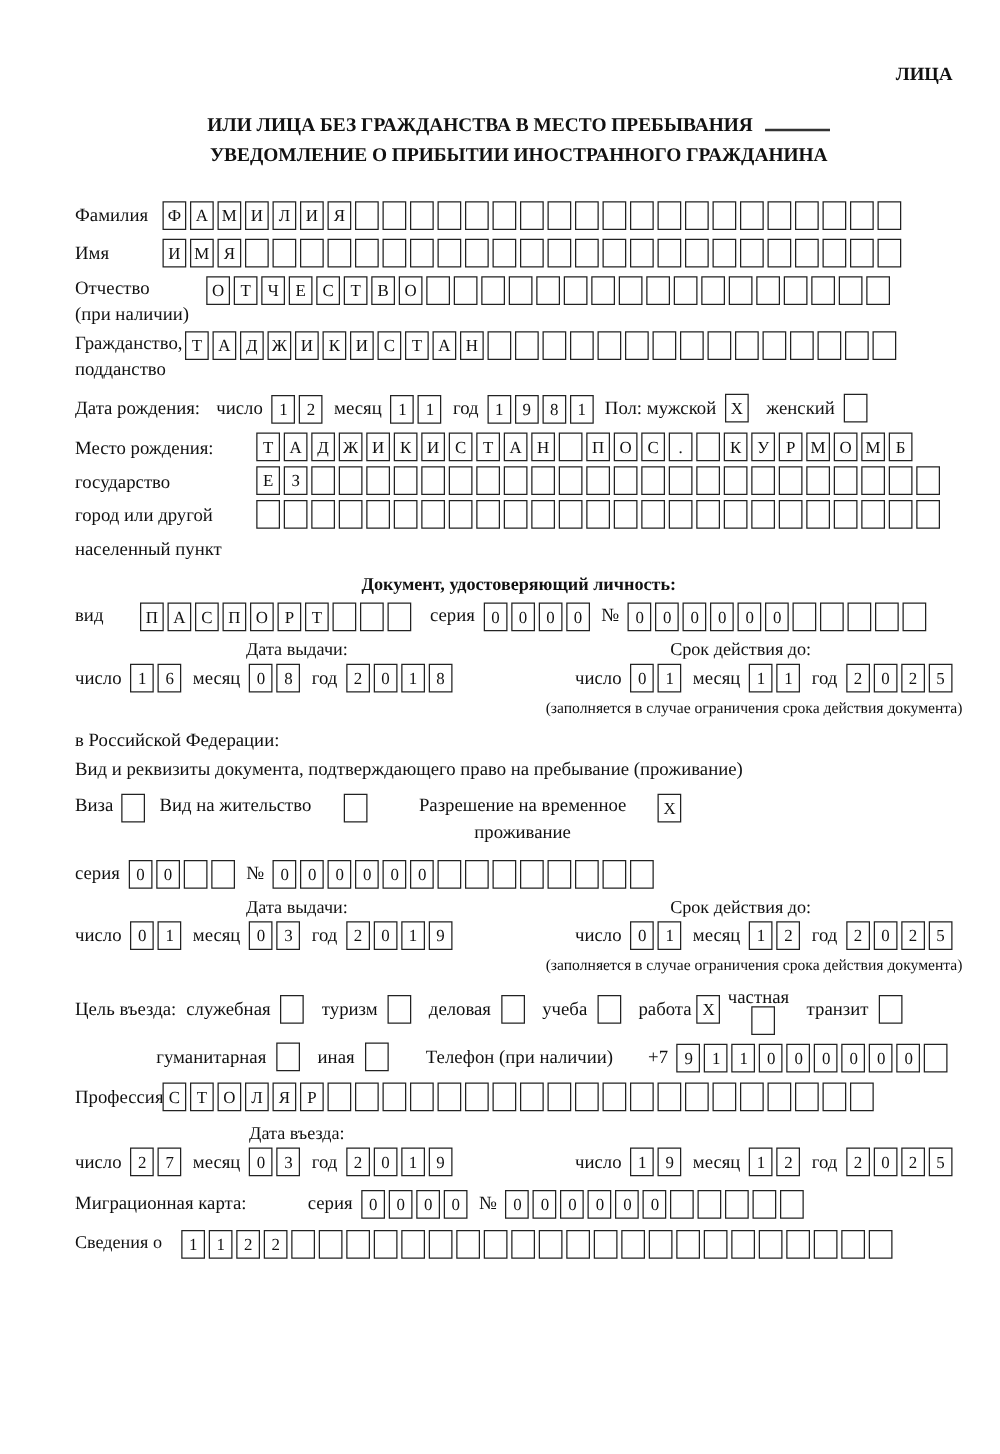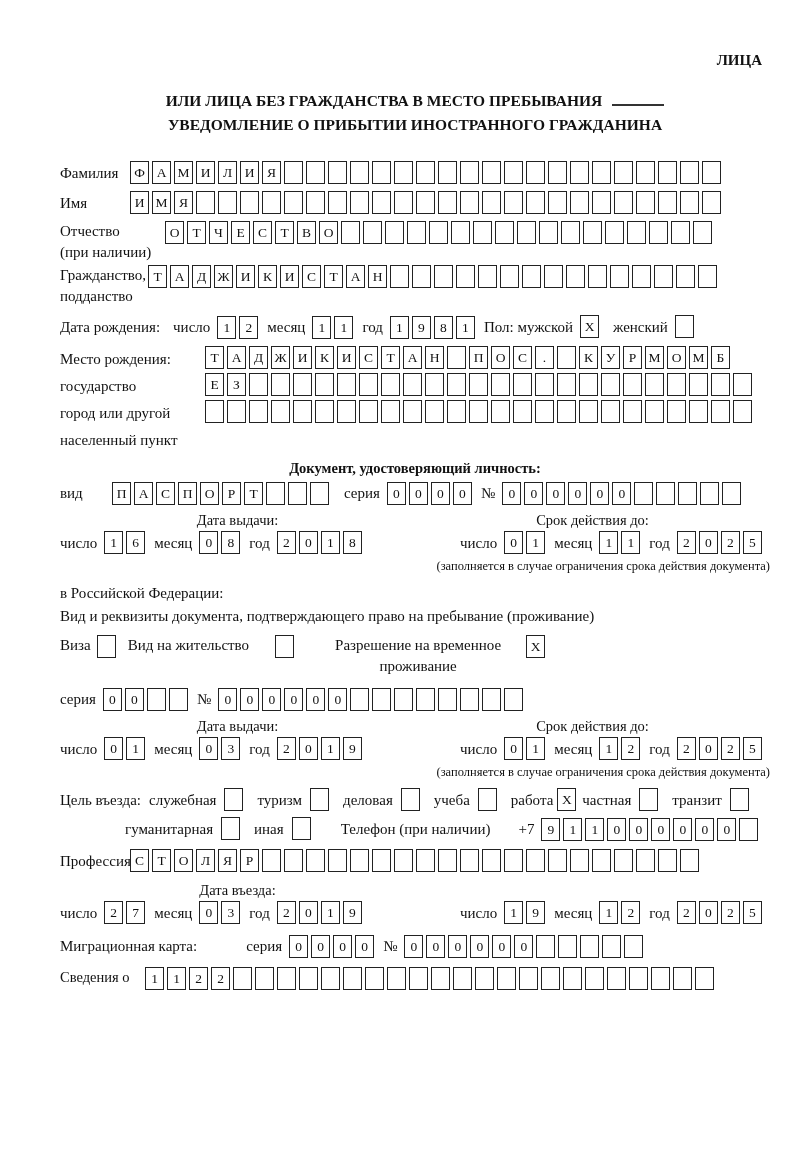--- a/index.html
+++ b/index.html
@@ -519,21 +519,21 @@
       <span class="checkbox"></span>
     </span>
     <span class="purpose-item">
       <span>учеба</span>
       <span class="checkbox"></span>
     </span>
     <span class="purpose-item">
       <span>работа</span>
       <span class="checkbox" style="margin-left:4px;">X</span>
     </span>
-    <span class="purpose-item" style="margin-left:6px;">
+    <span class="purpose-item" style="margin-left:6px;flex-direction:column;">
       <span>частная</span>
       <span class="checkbox"></span>
     </span>
     <span class="purpose-item">
       <span>транзит</span>
       <span class="checkbox"></span>
     </span>
   </div>
 
   <div class="purpose-row" style="margin-top:7px; margin-left:65px;">

